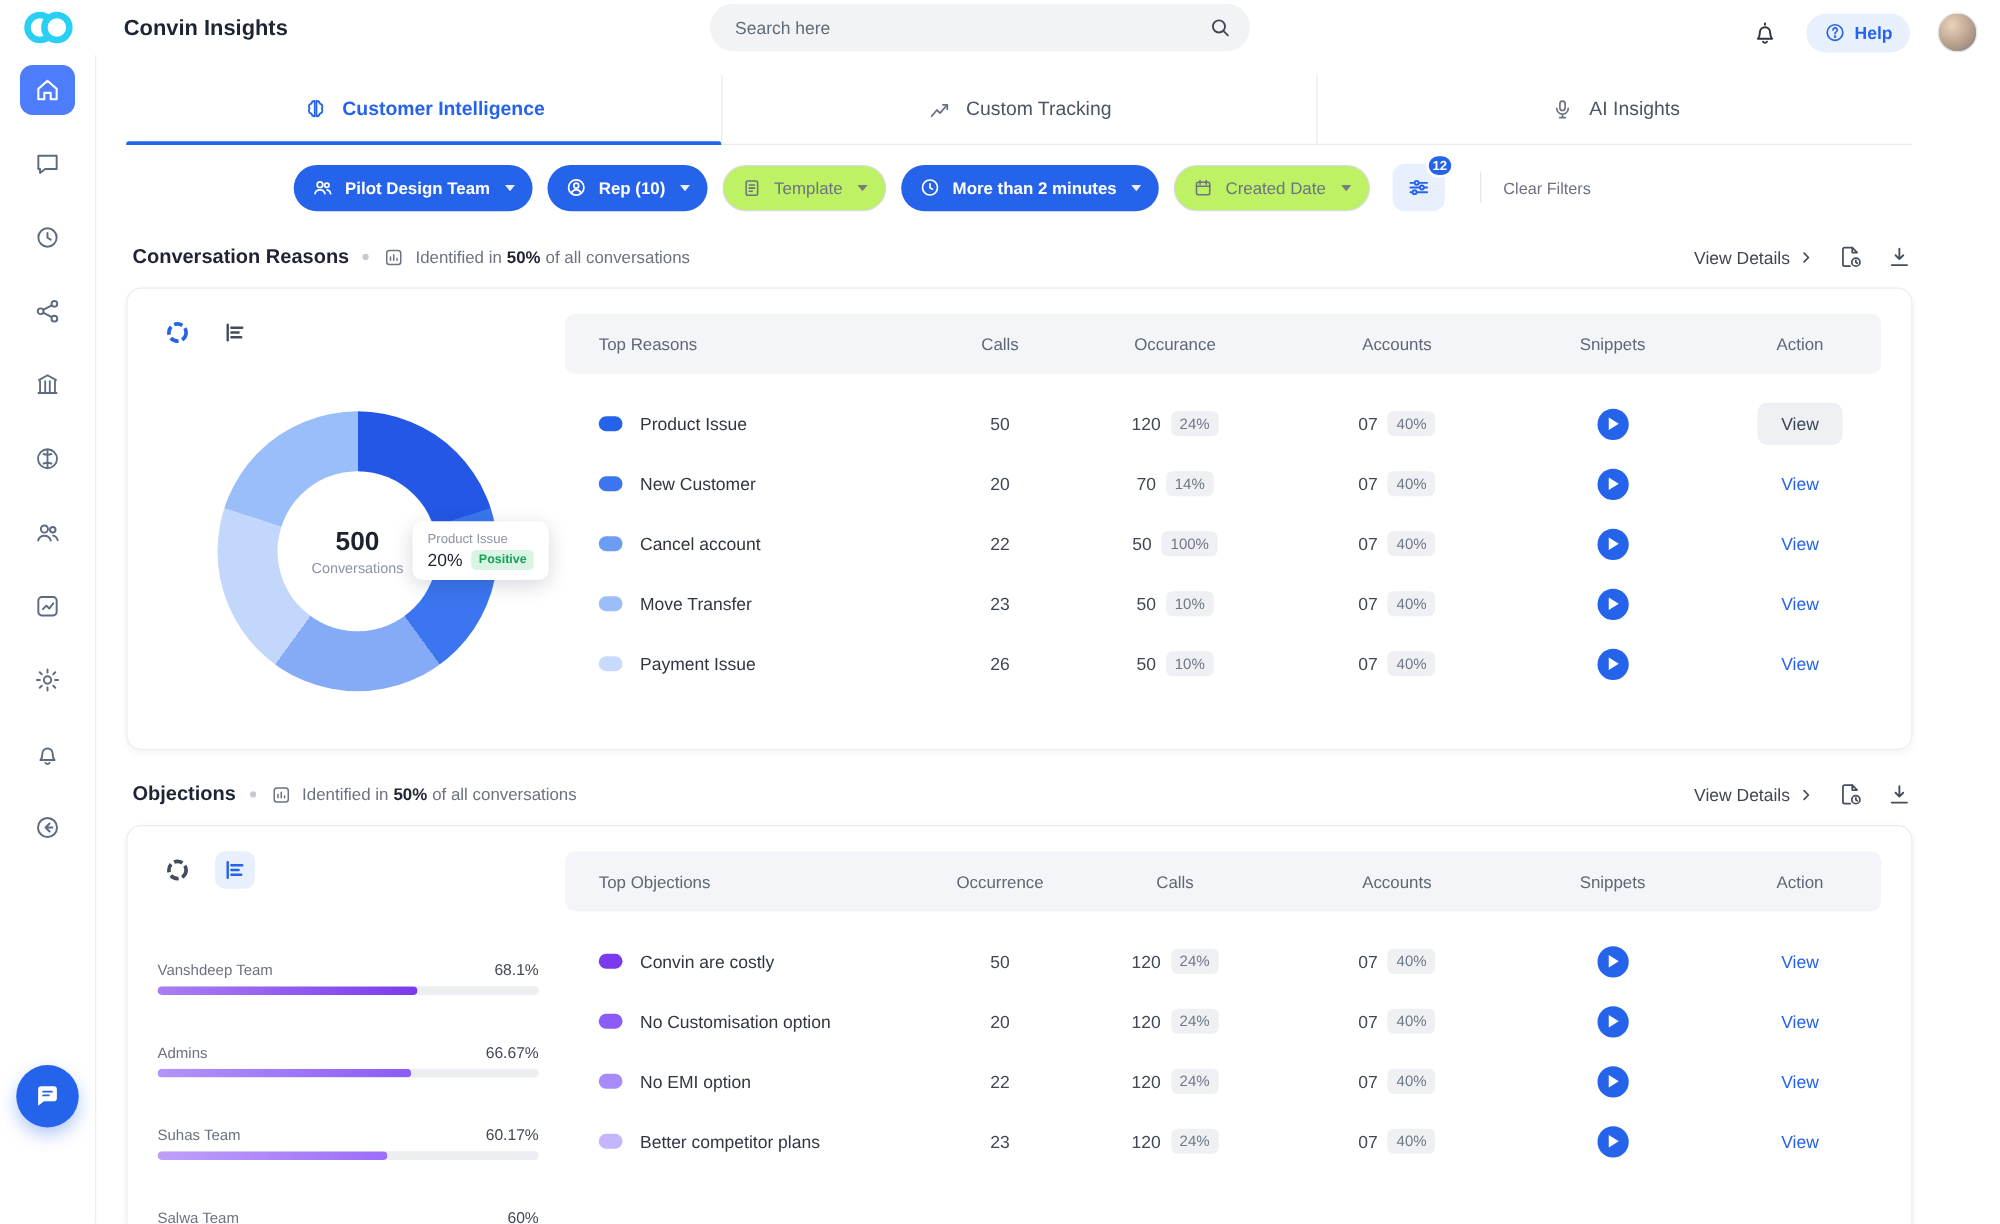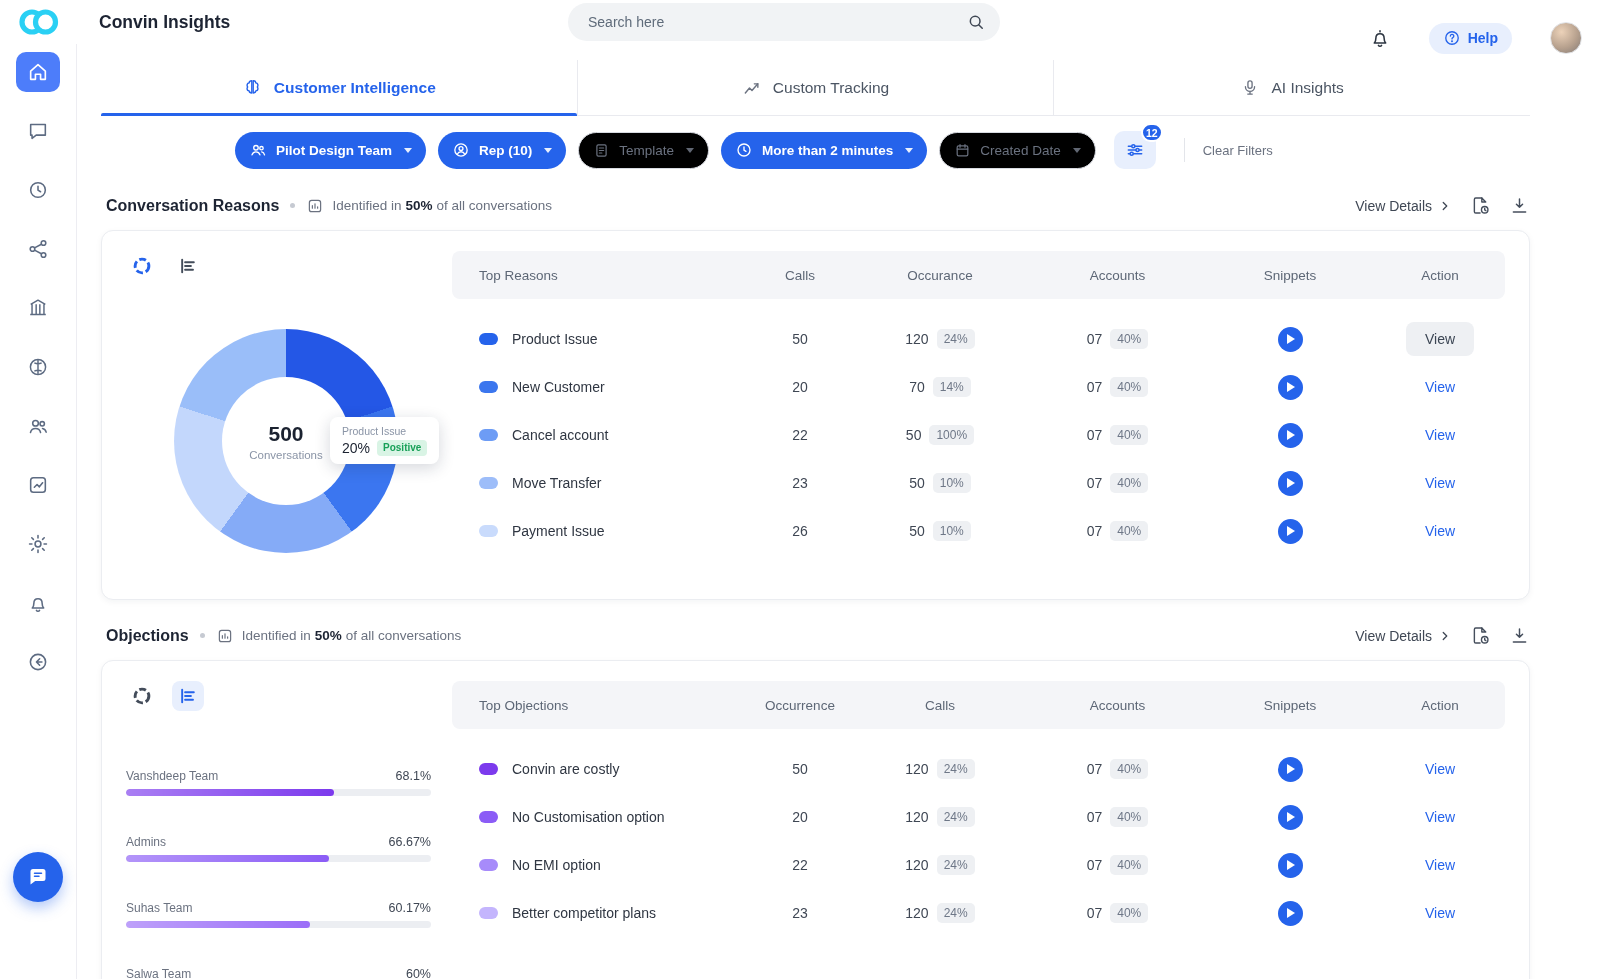--- a/index.html
+++ b/index.html
@@ -10,21 +10,21 @@
 
   
   .topbar{height:44px;display:flex;align-items:center;position:relative;background:#fff;}
   .logo-wrap{width:77px;display:flex;justify-content:center;align-items:center;cursor:pointer;}
   .app-title{font-size:17.5px;font-weight:bold;color:#1d2433;margin-left:22px;}
   .search{position:absolute;left:568px;top:3px;width:432px;height:38px;background:#f1f3f5;
     border-radius:19px;display:flex;align-items:center;padding:0 14px 0 20px;}
   .search input{flex:1;border:none;outline:none;background:transparent;font-size:14px;
     color:#3f4754;font-family:"Liberation Sans",sans-serif;}
   .search input::placeholder{color:#5f6b7a;}
-  .topbar-right{position:absolute;right:18px;top:16px;height:44px;display:flex;align-items:center;gap:38px;}
+  .topbar-right{position:absolute;right:18px;top:4px;height:44px;display:flex;align-items:center;gap:22px;}
   .bell-btn{color:#2b3440;cursor:pointer;}
   .help-pill{display:flex;align-items:center;gap:7px;background:#e8effd;color:var(--accent,#2563eb);
     height:31px;padding:0 14px;border-radius:16px;font-size:14px;font-weight:bold;cursor:pointer;}
   .avatar{width:32px;height:32px;border-radius:50%;cursor:pointer;border:1px solid #e2e4e8;
     background:radial-gradient(circle at 35% 30%,#ecd2b9,#b7a18e 55%,#8d8179 90%);}
 
   
   .shell{display:flex;height:935px;}
   .sidebar{width:77px;border-right:1px solid #ededf2;display:flex;flex-direction:column;
     align-items:center;padding-top:8px;gap:19px;position:relative;flex:none;}
@@ -43,21 +43,21 @@
   .tab + .tab{border-left:1px solid #e9eaef;}
   .tab.active{color:var(--accent,#2563eb);font-weight:bold;}
   .tab.active::after{content:"";position:absolute;left:0;right:0;bottom:-1px;height:3px;
     background:var(--accent,#2563eb);border-radius:2px 2px 0 0;}
 
   
   .filter-row{display:flex;align-items:center;gap:12px;margin:14px 0 0 134px;height:40px;}
   .pill{height:37px;border-radius:19px;display:inline-flex;align-items:center;gap:9px;
     padding:0 14px;font-size:13.5px;cursor:pointer;white-space:nowrap;}
   .pill.blue{background:var(--accent,#2563eb);color:#fff;font-weight:bold;}
-  .pill.outline{background:#000000;border:1px solid #d7dae1;color:#6b7280;}
+  .pill.outline{background:#bef264;border:1px solid #d7dae1;color:#6b7280;}
   .chev{width:0;height:0;border-left:4.5px solid transparent;border-right:4.5px solid transparent;
     border-top:5px solid currentColor;margin-left:3px;opacity:.9;}
   .filter-btn{width:42px;height:38px;background:#e8effd;border-radius:10px;display:flex;
     align-items:center;justify-content:center;color:var(--accent,#2563eb);position:relative;
     cursor:pointer;border:none;margin-left:6px;}
   .filter-badge{position:absolute;top:-8px;right:-7px;min-width:19px;height:19px;border-radius:10px;
     background:var(--accent,#2563eb);color:#fff;font-size:10.5px;font-weight:bold;display:flex;
     align-items:center;justify-content:center;border:2px solid #fff;padding:0 3px;}
   .clear-filters{margin-left:16px;padding-left:18px;border-left:1px solid #e3e5ea;height:24px;
     display:flex;align-items:center;color:#6b7280;font-size:13px;cursor:pointer;}

